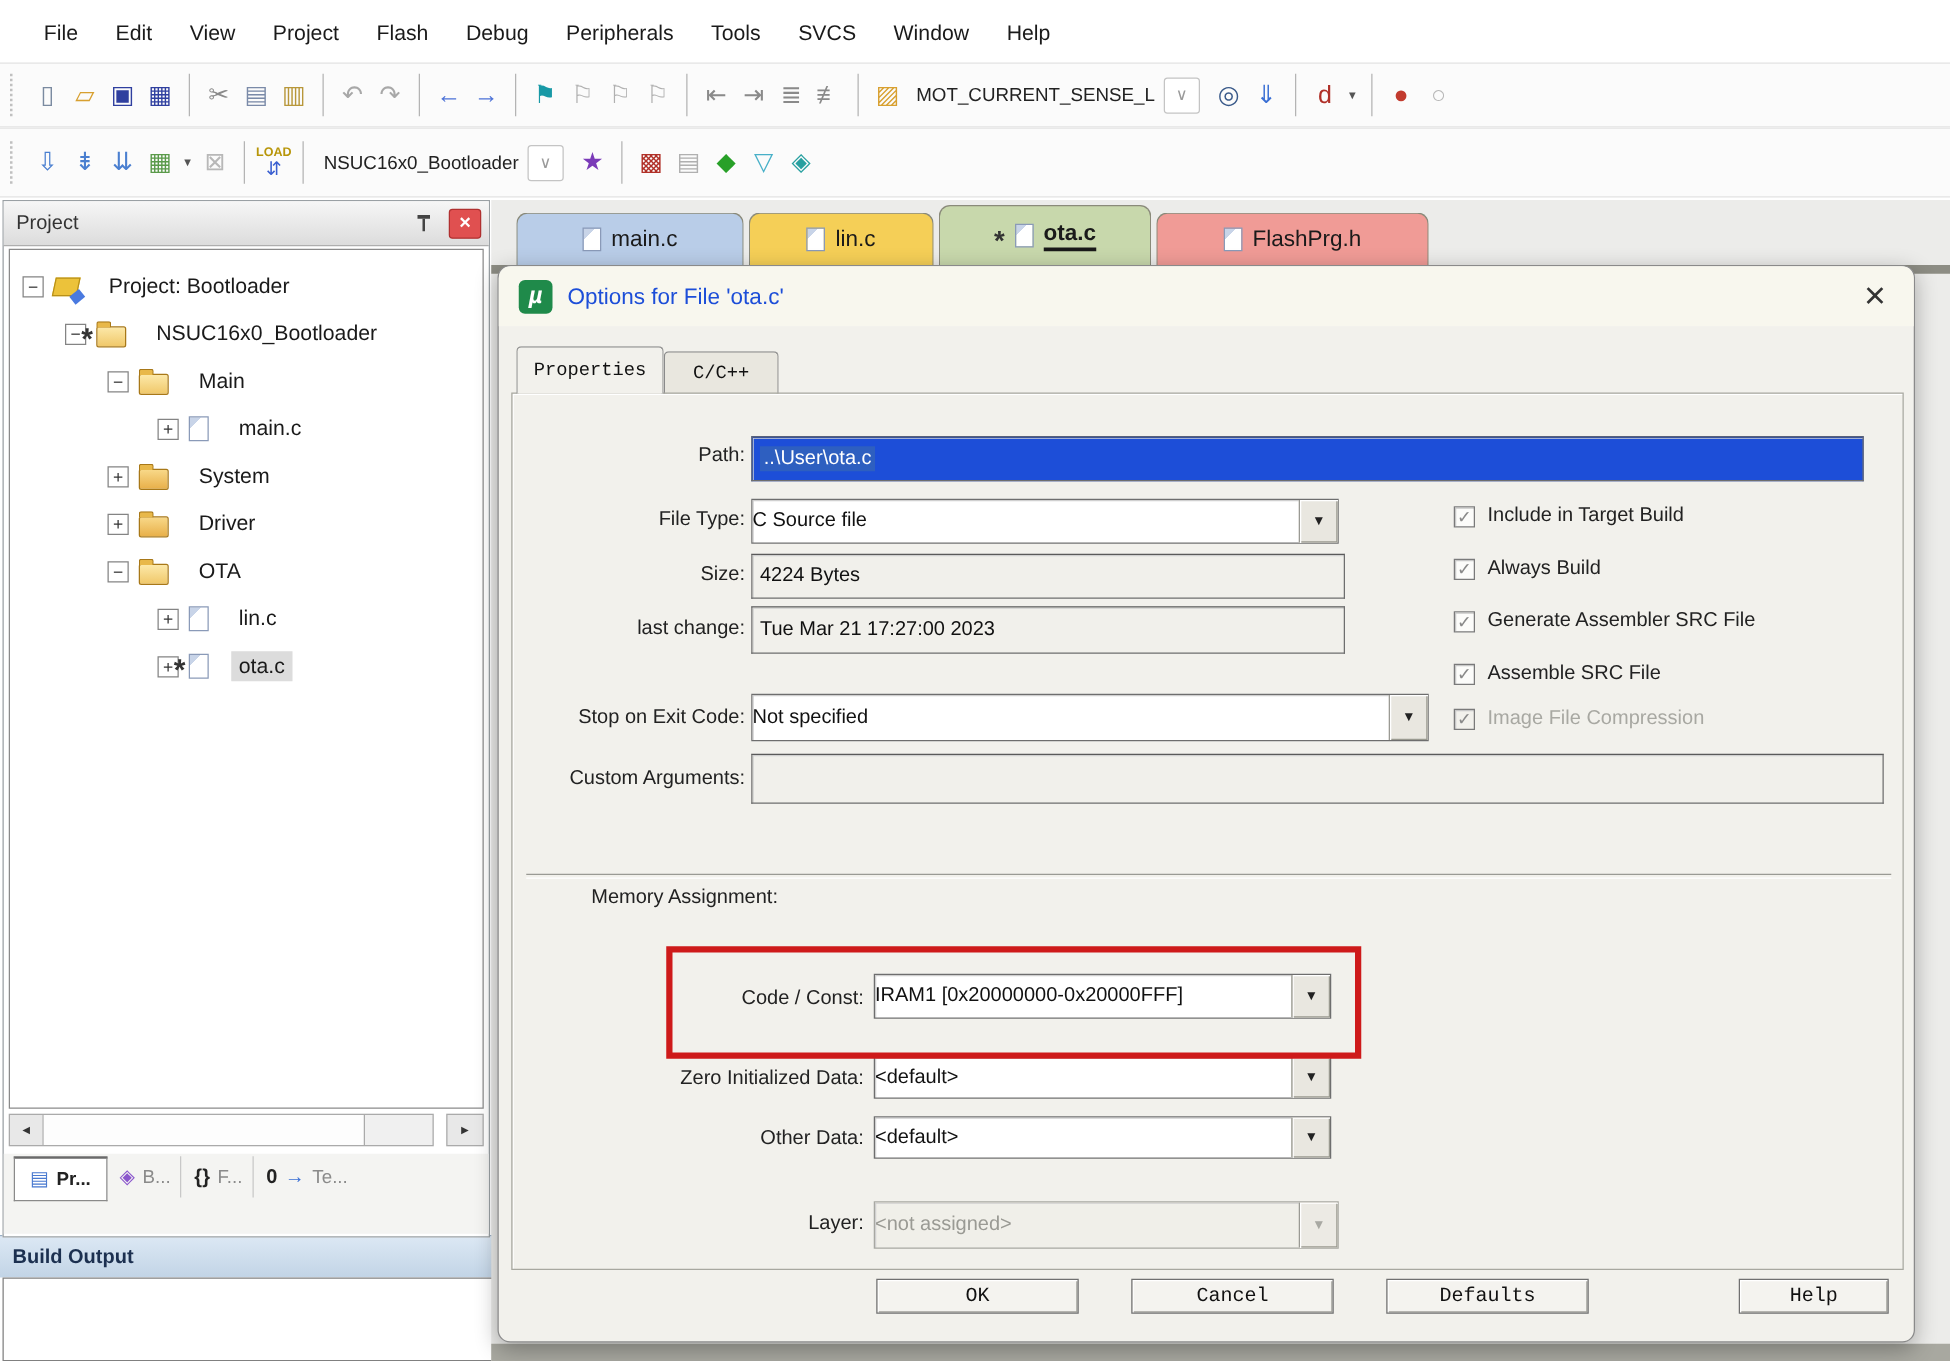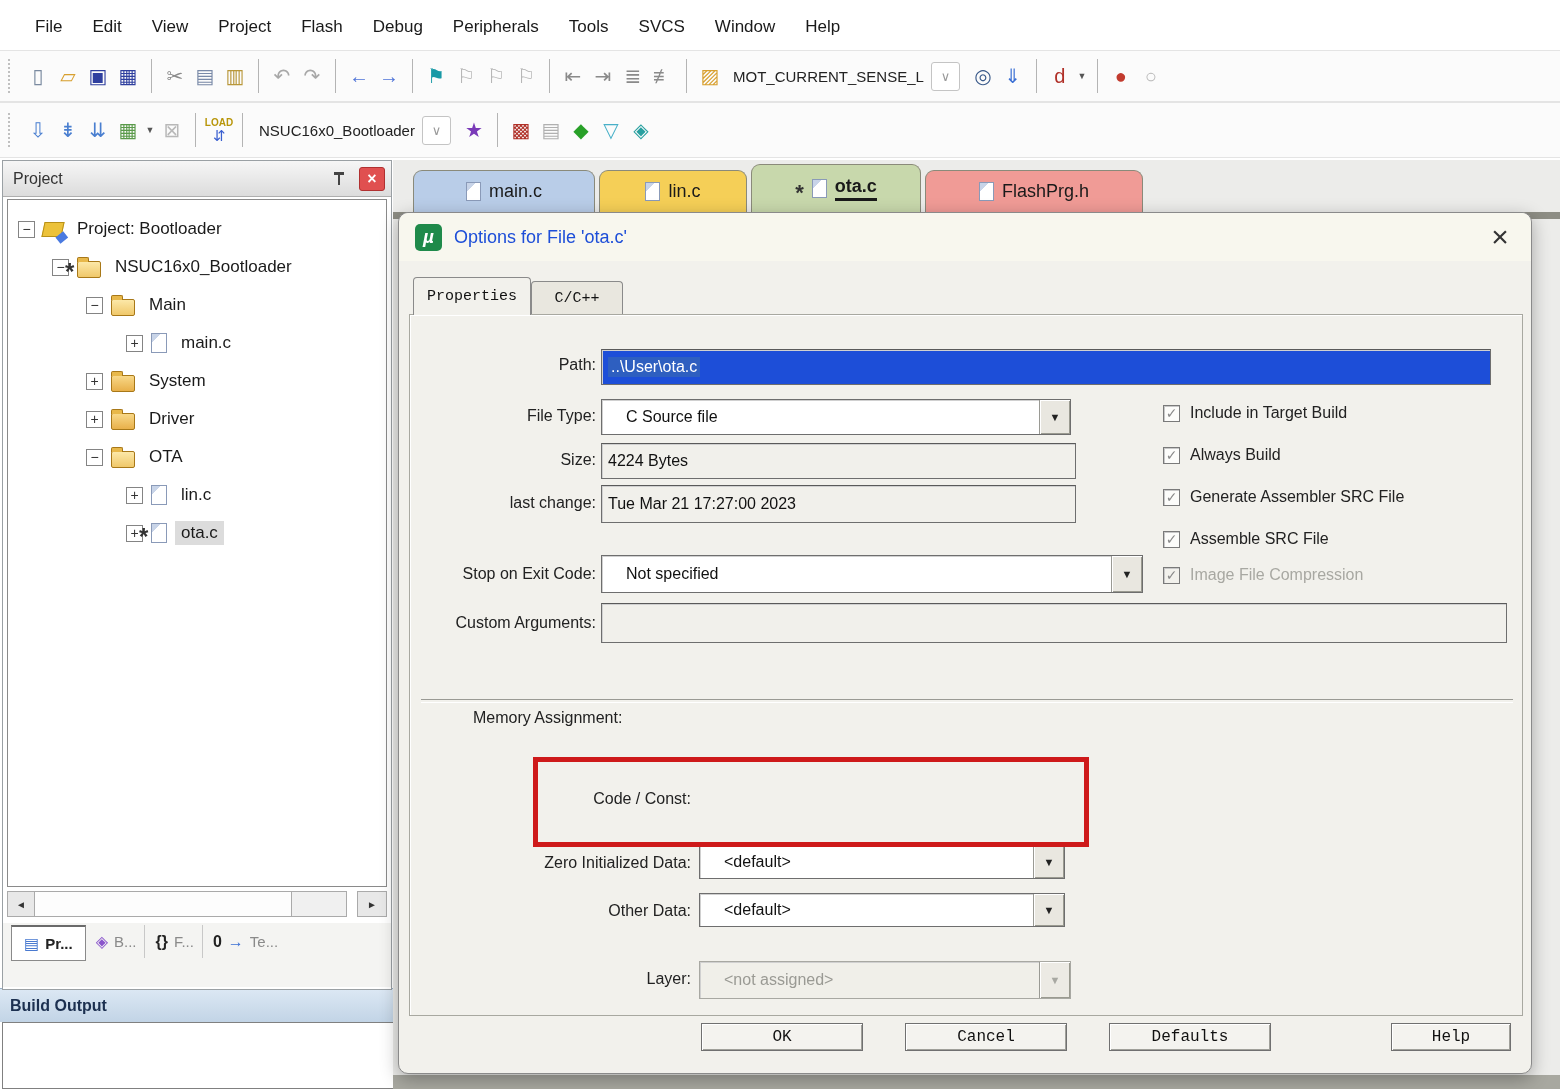--- a/index.html
+++ b/index.html
@@ -31,21 +31,21 @@
   .pin-icon{width:12px;height:14px;position:relative;margin-right:14px;}
   .pin-icon::before{content:"";position:absolute;left:1px;top:0;width:10px;height:3px;background:#444;}
   .pin-icon::after{content:"";position:absolute;left:5px;top:3px;width:2px;height:10px;background:#444;}
   #pp-close{width:24px;height:22px;background:#e05050;border:1px solid #b03030;border-radius:3px;color:#fff;display:flex;align-items:center;justify-content:center;}
   #pp-close::before{content:"\00D7";font-size:16px;font-weight:bold;line-height:1;}
   #pp-tree{position:absolute;left:4px;top:38px;right:4px;height:688px;background:#fff;border:1px solid #8a8a8a;box-sizing:border-box;overflow:hidden;padding-top:10px;}
   .trow{height:38px;display:flex;align-items:center;gap:8px;}
   .exp{width:17px;height:17px;min-width:17px;background:#fff;border:1px solid #848484;display:inline-flex;align-items:center;justify-content:center;font-size:14px;color:#333;box-sizing:border-box;}
   .exp.plus::before{content:"+";}
   .exp.minus::before{content:"\2212";}
-  .tlab{font-size:17px;color:#1a1a1a;white-space:nowrap;padding:2px 6px;}
+  .tlab{font-size:17px;color:#1a1a1a;white-space:nowrap;padding:2px 6px;margin-left:10px;}
   .tlab.sel{background:#dcdcdc;}
   .ficon-wrap{position:relative;display:inline-flex;align-items:center;}
   .ast-overlay{position:absolute;left:-12px;bottom:-8px;}
   .ast-overlay::before{content:"*";font-size:24px;font-weight:bold;color:#333;}
   .targ-icon{width:18px;height:13px;background:#ecc23a;border:1px solid #b89018;position:relative;transform:skewX(-12deg);}
   .targ-icon::after{content:"";position:absolute;right:-6px;bottom:-6px;width:9px;height:9px;background:#4a7ae0;transform:rotate(45deg);}
   .fold-icon{width:22px;height:15px;background:linear-gradient(#f8d888,#e8b04a);border:1px solid #a87818;border-radius:2px;position:relative;margin-top:4px;}
   .fold-icon::before{content:"";position:absolute;top:-5px;left:-1px;width:10px;height:4px;background:#e8b84a;border:1px solid #a87818;border-bottom:none;border-radius:2px 2px 0 0;}
   .fold-icon.open{background:linear-gradient(#fce8a8,#f0c86a);}
   .file-icon{width:16px;height:20px;background:linear-gradient(135deg,#c8d4e8 0 6px,#fff 6px);border:1px solid #8a9ab8;box-sizing:border-box;}
@@ -91,21 +91,21 @@
   .dtab{position:absolute;font-family:"Liberation Mono","DejaVu Sans Mono",monospace;font-size:15px;color:#111;display:flex;align-items:center;justify-content:center;border:1px solid #8a8a8a;border-bottom:none;border-radius:4px 4px 0 0;box-sizing:border-box;}
   #dtab-properties{left:14px;top:64px;width:118px;height:38px;background:#f2f1ec;z-index:3;}
   #dtab-cpp{left:132px;top:68px;width:92px;height:34px;background:#e9e7df;}
   #dlg-frame{position:absolute;left:10px;top:101px;width:1114px;height:702px;border:1px solid #a8a8a0;box-shadow:inset 1px 1px 0 #ffffff;box-sizing:border-box;}
 
   .flab{position:absolute;font-size:16px;color:#222;text-align:right;white-space:nowrap;}
   .tbox{position:absolute;background:#1d4ed8;border:1px solid #6e6e6e;border-top-color:#5a5a5a;box-shadow:inset 1px 1px 0 #d0d0d0;box-sizing:border-box;display:flex;align-items:center;padding:0 6px;font-size:16px;color:#111;}
   .tbox.gray{background:#f1f0eb;}
   .selected-text{background:#2e5fc0;color:#fff;padding:1px 3px;}
   .cbo{position:absolute;background:#fff;border:1px solid #6e6e6e;box-shadow:inset 1px 1px 0 #d0d0d0;box-sizing:border-box;display:flex;align-items:center;font-size:16px;color:#111;}
-  .cbo .cbo-v{flex:1;padding:0 24px;white-space:nowrap;overflow:hidden;}
+  .cbo .cbo-v{flex:1;padding:0 0;white-space:nowrap;overflow:hidden;}
   .cbo .cbo-b{width:30px;align-self:stretch;background:#e9e7e0;border-left:1px solid #9a9a94;box-shadow:inset 1px 1px 0 #fff, inset -1px -1px 0 #9a9a90;display:flex;align-items:center;justify-content:center;color:#222;}
   .cbo .cbo-b::before{content:"\25BC";font-size:11px;}
   .cbo.disabled{background:#f0efe9;color:#9a9a94;border-color:#a8a8a2;}
   .cbo.disabled .cbo-b{color:#a8a8a2;background:#eceae4;}
 
   .cbrow{position:absolute;left:764px;display:flex;align-items:center;gap:10px;height:24px;}
   .cb{width:17px;height:17px;background:#fcfcfa;border:1px solid #7a7a7a;box-shadow:inset 1px 1px 0 #c8c8c8;display:inline-flex;align-items:center;justify-content:center;box-sizing:border-box;}
   .cb::after{content:"\2713";font-size:14px;font-weight:bold;color:#8a8a8a;line-height:1;}
   .cblab{font-size:16px;color:#222;white-space:nowrap;}
   .cbrow.disabled .cblab{color:#a8a8a2;}
@@ -375,20 +375,24 @@
     </div>
     <div class="cbrow disabled" style="top:350px;">
       <span class="cb"></span>
       <span class="cblab">Image File Compression</span>
     </div>
 
     <div id="dlg-sep"></div>
     <span id="mem-label">Memory Assignment:</span>
 
     <span class="flab" style="left:112px;top:577px;width:180px;">Code / Const:</span>
+    <div class="cbo" style="left:300px;top:566px;width:366px;height:36px;">
+      <span class="cbo-v">IRAM1 [0x20000000-0x20000FFF]</span>
+      <span class="cbo-b"></span>
+    </div>
     <div id="red-box"></div>
 
     <span class="flab" style="left:92px;top:641px;width:200px;">Zero Initialized Data:</span>
     <div class="cbo" style="left:300px;top:632px;width:366px;height:34px;">
       <span class="cbo-v">&lt;default&gt;</span>
       <span class="cbo-b"></span>
     </div>
 
     <span class="flab" style="left:112px;top:689px;width:180px;">Other Data:</span>
     <div class="cbo" style="left:300px;top:680px;width:366px;height:34px;">

